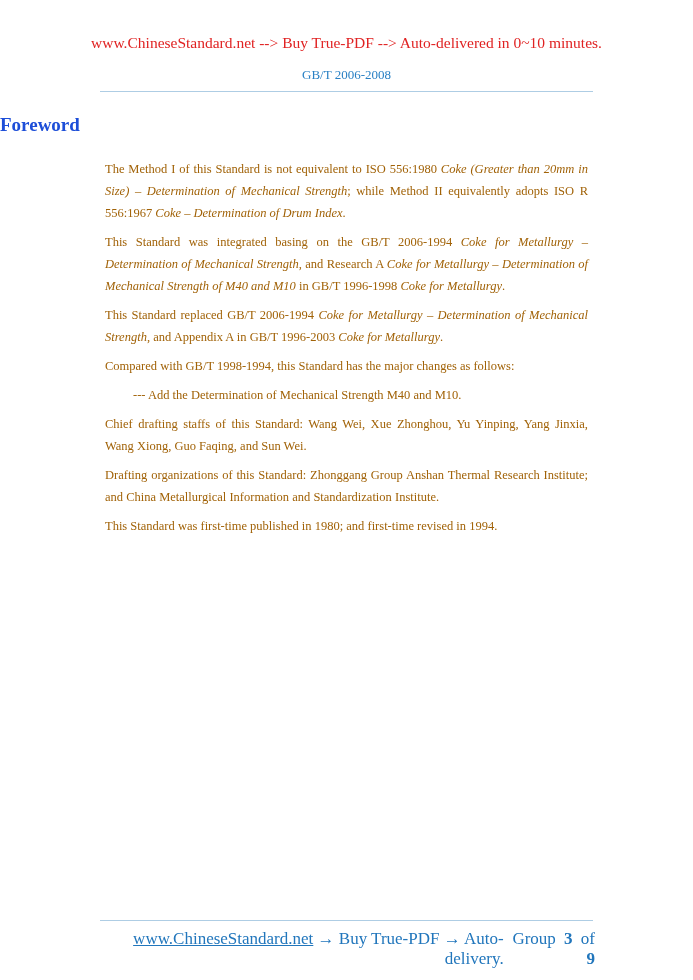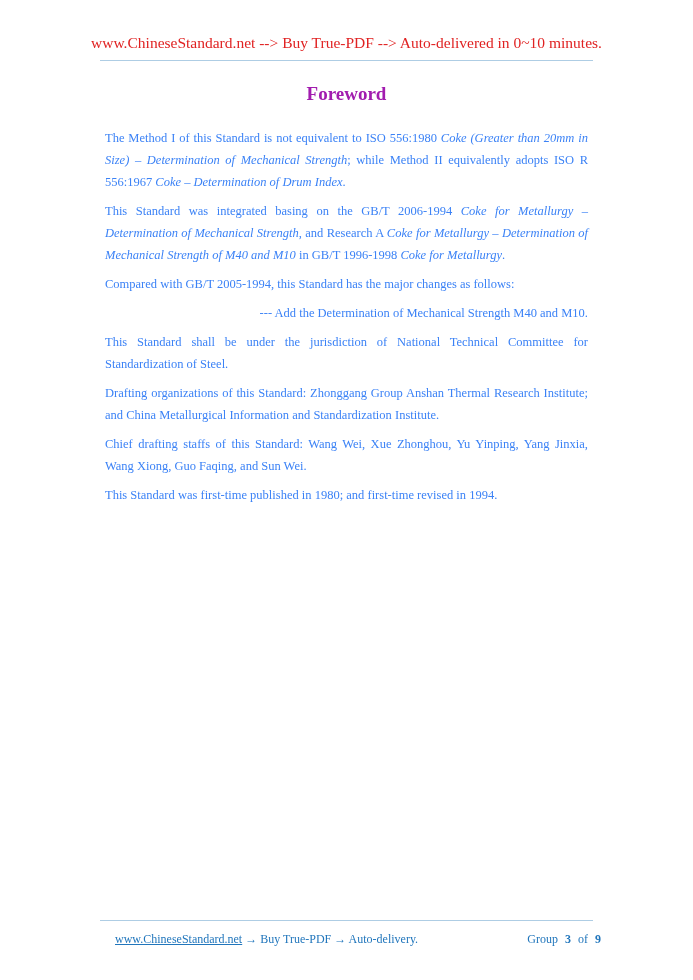--- a/index.html
+++ b/index.html
@@ -27,92 +27,93 @@
     color: #2980c4;
   }
   .rule {
     width: 493px;
     margin: 8px auto 0 auto;
     border-top: 1px solid #aecde4;
     height: 0;
   }
   .doc-title {
     margin-top: 21px;
-    text-align: center;
     font-size: 19px;
     line-height: 24px;
     font-weight: bold;
-    color: #a21caf;
+    color: #1d4ed8;
   }
   .content {
     width: 483px;
     margin: 21px auto 0 auto;
   }
   .content p {
     margin: 0 0 7px 0;
     font-size: 12.5px;
     line-height: 22px;
-    color: #3b82f6;
+    color: #a16207;
     text-align: justify;
   }
   .content p.indent {
     padding-left: 28px;
-    text-align: right;
+    text-align: left;
   }
   .content p i { font-style: italic; }
   .footer-rule {
     position: absolute;
     left: 100px;
     top: 904px;
     width: 493px;
     border-top: 1px solid #aecde4;
     height: 0;
   }
   .footer-row {
     position: absolute;
-    left: 115px;
+    left: 109px;
     top: 913px;
     width: 486px;
     display: flex;
     justify-content: space-between;
     align-items: baseline;
-    font-size: 12px;
+    font-size: 17px;
     line-height: 20px;
     color: #2176bc;
+    text-align: right;
   }
   .footer-left { white-space: pre-wrap; }
   .footer-left .link {
     color: #2176bc;
     text-decoration: underline;
     cursor: pointer;
   }
   .page-indicator span { margin-left: 4px; }
   .page-indicator span:first-child { margin-left: 0; }
   .page-indicator .num { font-weight: bold; }
 </style>
 </head>
 <body>
 
 <div class="page">
 
   <div class="banner">www.ChineseStandard.net --&gt; Buy True-PDF --&gt; Auto-delivered in 0~10 minutes.</div>
 
+  <div class="std-code">GB/T 2006-2008</div>
 
   <div class="rule"></div>
 
   <div class="doc-title">Foreword</div>
 
   <div class="content">
       <p><span>The Method I of this Standard is not equivalent to ISO 556:1980 </span><i>Coke (Greater than 20mm in Size) – Determination of Mechanical Strength</i><span>; while Method II equivalently adopts ISO R 556:1967 </span><i>Coke – Determination of Drum Index</i><span>.</span></p>
       <p><span>This Standard was integrated basing on the GB/T 2006-1994 </span><i>Coke for Metallurgy – Determination of Mechanical Strength</i><span>, and Research A </span><i>Coke for Metallurgy – Determination of Mechanical Strength of M40 and M10</i><span> in GB/T 1996-1998 </span><i>Coke for Metallurgy</i><span>.</span></p>
-      <p><span>Compared with GB/T 2005-1994, this Standard has the major changes as follows:</span></p>
+      <p><span>This Standard replaced GB/T 2006-1994 </span><i>Coke for Metallurgy – Determination of Mechanical Strength</i><span>, and Appendix A in GB/T 1996-2003 </span><i>Coke for Metallurgy</i><span>.</span></p>
+      <p><span>Compared with GB/T 1998-1994, this Standard has the major changes as follows:</span></p>
       <p class="indent"><span>--- Add the Determination of Mechanical Strength M40 and M10.</span></p>
-      <p><span>This Standard shall be under the jurisdiction of National Technical Committee for Standardization of Steel.</span></p>
+      <p><span>Chief drafting staffs of this Standard: Wang Wei, Xue Zhonghou, Yu Yinping, Yang Jinxia, Wang Xiong, Guo Faqing, and Sun Wei.</span></p>
       <p><span>Drafting organizations of this Standard: Zhonggang Group Anshan Thermal Research Institute; and China Metallurgical Information and Standardization Institute.</span></p>
-      <p><span>Chief drafting staffs of this Standard: Wang Wei, Xue Zhonghou, Yu Yinping, Yang Jinxia, Wang Xiong, Guo Faqing, and Sun Wei.</span></p>
       <p><span>This Standard was first-time published in 1980; and first-time revised in 1994.</span></p>
     </div>
 
   <div class="footer-rule"></div>
 
   <div class="footer-row">
     <div class="footer-left"><span class="link">www.ChineseStandard.net</span><span> → Buy True-PDF → Auto-delivery.</span></div>
     <div class="page-indicator">
       <span>Group</span>
       <span class="num">3</span>

